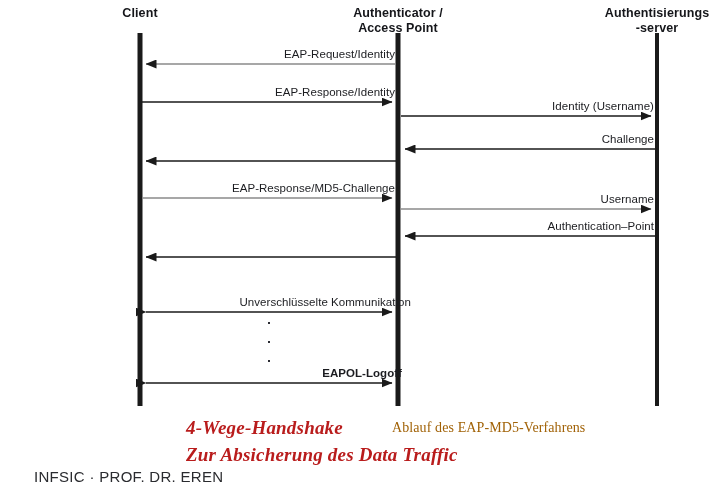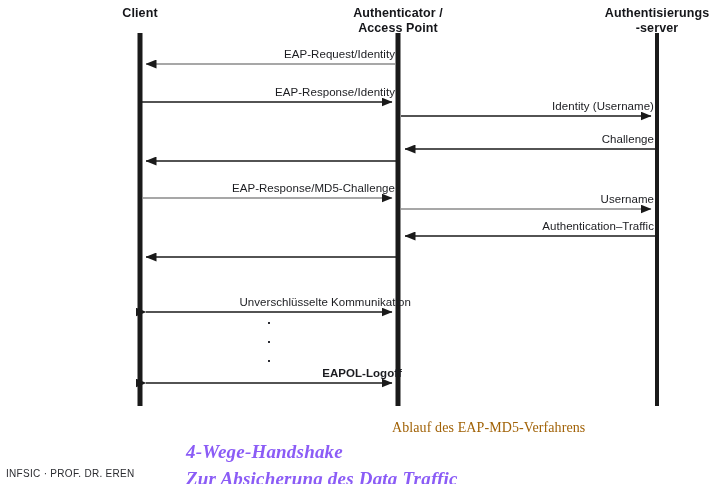--- a/index.html
+++ b/index.html
@@ -53,42 +53,42 @@
     text-align: right;
     letter-spacing: 0.05px;
   }
 
   .caption-green {
     position: absolute;
     font-family: "Liberation Serif", "DejaVu Serif", serif;
     font-style: italic;
     font-weight: bold;
     font-size: 19px;
-    color: #8b5cf6;
+    color: #b91c1c;
     white-space: nowrap;
     letter-spacing: 0.2px;
-    margin-top: 24px;
   }
 
   .caption-black {
     position: absolute;
     font-family: "Liberation Serif", "DejaVu Serif", serif;
     font-size: 14px;
     color: #a16207;
     white-space: nowrap;
     letter-spacing: 0.1px;
   }
 
   .footer-note {
     position: absolute;
     font-family: "Liberation Sans", sans-serif;
-    font-size: 10px;
+    font-size: 15px;
     color: #2a2b2f;
     white-space: nowrap;
     letter-spacing: 0.3px;
+    margin-left: 28px;
   }
 
   .ellipsis-dot {
     position: absolute;
     width: 2px;
     height: 2px;
     background: #2b2c33;
   }
 </style>
 </head>
@@ -157,21 +157,21 @@
 
   <div class="msg-label" style="left:143px; top:86px; width:252px;">EAP-Response/Identity</div>
 
   <div class="msg-label" style="left:402px; top:133px; width:252px;">Challenge</div>
 
 
   <div class="msg-label" style="left:143px; top:182px; width:252px;">EAP-Response/MD5-Challenge</div>
 
   <div class="msg-label" style="left:402px; top:193px; width:252px;">Username</div>
 
-  <div class="msg-label" style="left:402px; top:220px; width:252px;">Authentication–Traffic</div>
+  <div class="msg-label" style="left:402px; top:220px; width:252px;">Authentication–Point</div>
 
 
   <div class="msg-label" style="left:159px; top:296px; width:252px;">Unverschlüsselte Kommunikation</div>
 
   <div class="msg-label" style="left:150px; top:367px; width:252px;font-weight:bold;">EAPOL-Logoff</div>
 
   <div class="ellipsis-dot" style="left:268px; top:322px;"></div>
   <div class="ellipsis-dot" style="left:268px; top:341px;"></div>
   <div class="ellipsis-dot" style="left:268px; top:360px;"></div>
 

